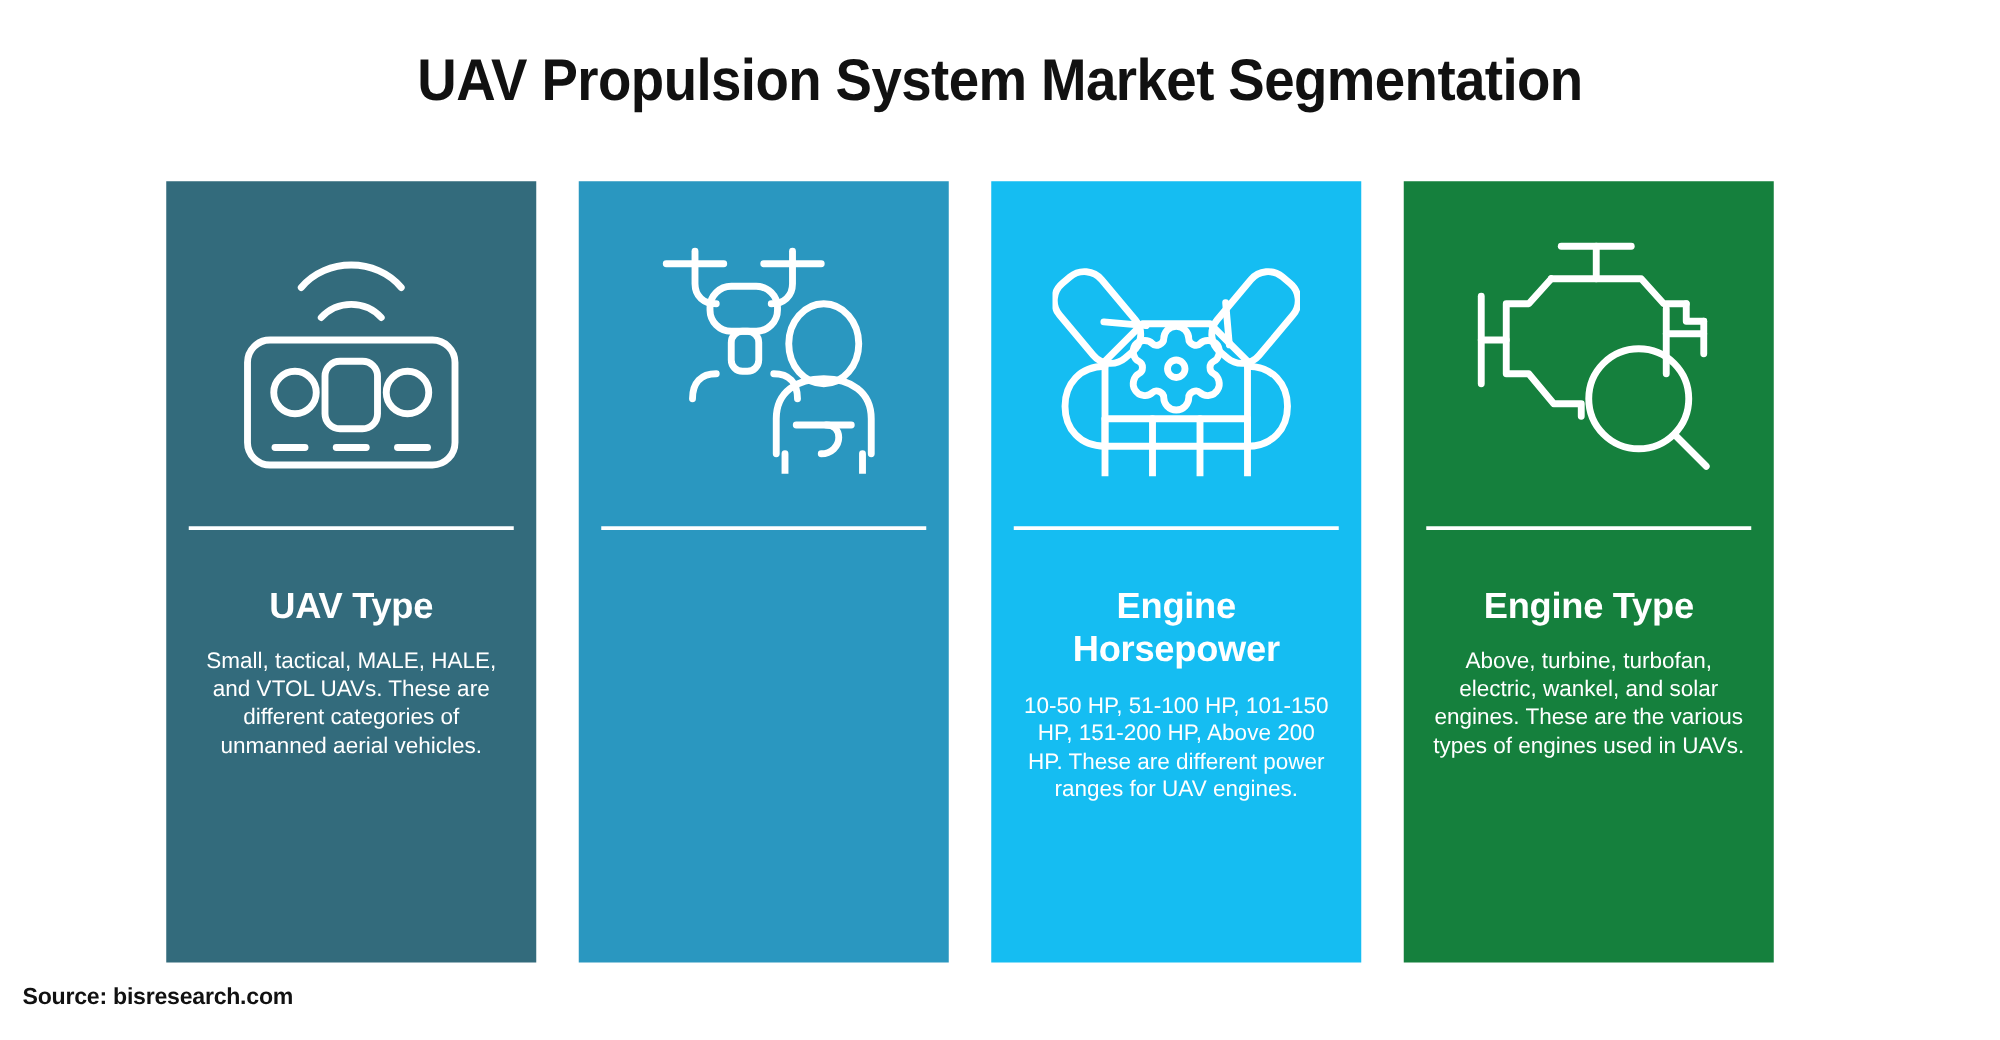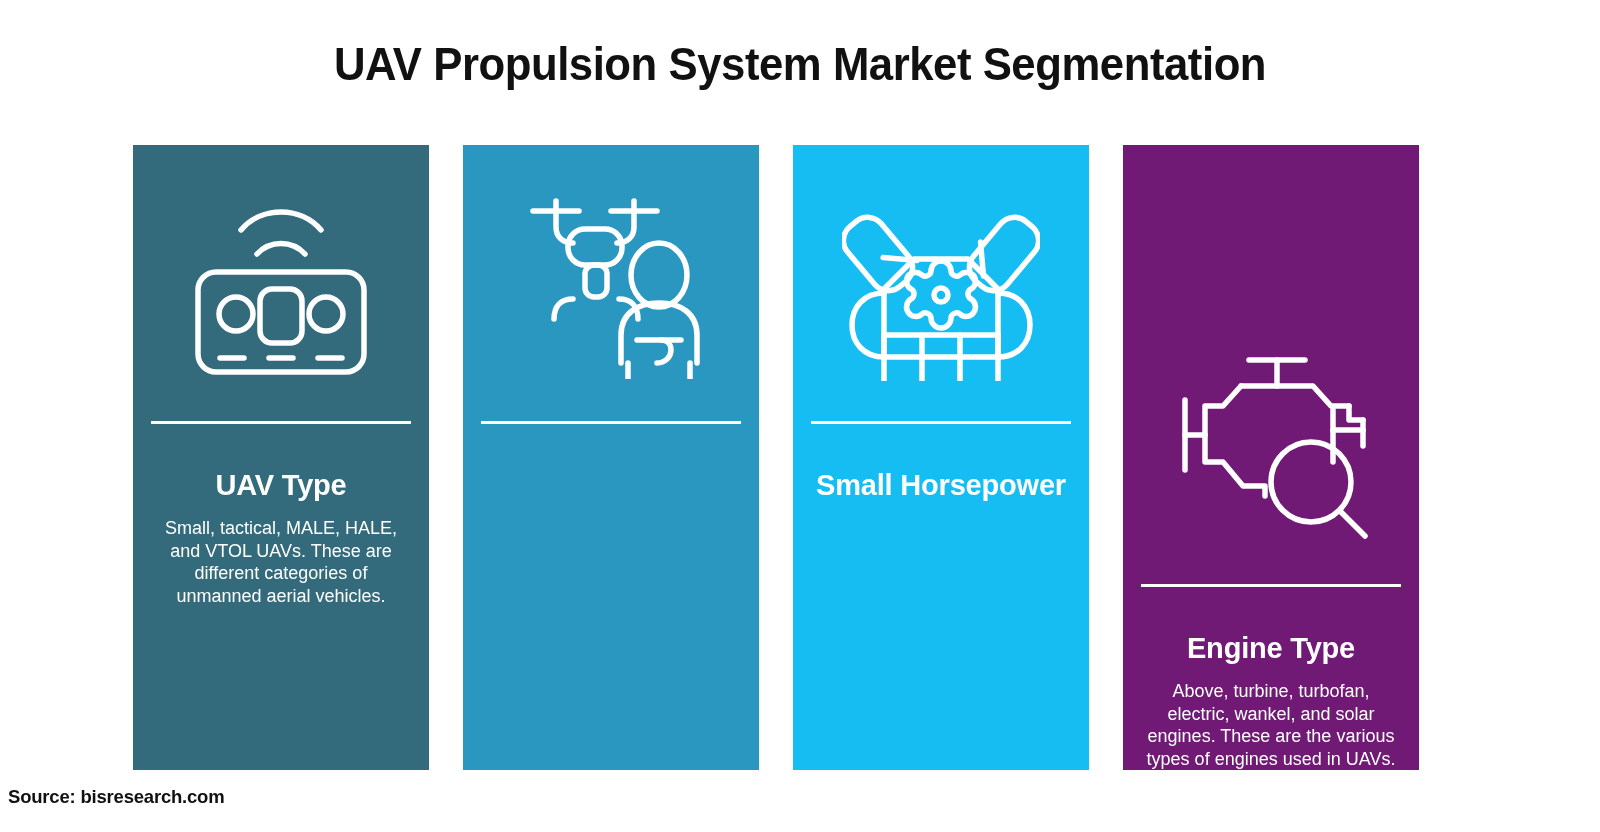--- a/index.html
+++ b/index.html
@@ -99,21 +99,21 @@
     text-align: center;
     color: #ffffff;
     font-size: 18px;
     line-height: 1.25;
     font-family: "Liberation Sans", sans-serif;
   }
 
   
   .source {
     position: absolute;
-    left: 8px;
+    left: 18px;
     top: 786px;
     font-size: 18.5px;
     font-weight: bold;
     color: #111111;
     font-family: "Liberation Sans", sans-serif;
     letter-spacing: -0.2px;
   }
 </style>
 </head>
 <body>
@@ -207,24 +207,25 @@
             <line x1="42" y1="150" x2="156" y2="150"></line>
             <line x1="42" y1="172" x2="156" y2="172"></line>
             <line x1="42" y1="150" x2="42" y2="196"></line>
             <line x1="80" y1="150" x2="80" y2="196"></line>
             <line x1="118" y1="150" x2="118" y2="196"></line>
             <line x1="156" y1="150" x2="156" y2="196"></line>
           </svg>
         </span>
       </div>
       <div class="divider"></div>
-      <div class="card-heading">Small Horsepower</div>
-    </div>
-
-    <div class="card" style="background:#701a75;justify-content:flex-end;">
+      <div class="card-heading">Engine Horsepower</div>
+      <div class="card-body">10-50 HP, 51-100 HP, 101-150 HP, 151-200 HP, Above 200 HP. These are different power ranges for UAV engines.</div>
+    </div>
+
+    <div class="card" style="background:#15803d;">
       <div class="icon-area">
         <span>
           <svg width="196" height="192" viewBox="0 0 196 192" fill="none" stroke="#ffffff" stroke-width="5.5" stroke-linecap="round" stroke-linejoin="round">
 
             <line x1="76" y1="10" x2="132" y2="10"></line>
             <line x1="104" y1="10" x2="104" y2="36"></line>
 
             <path d="M68 36 H140 L158 56 H176"></path>
             <path d="M68 36 L50 56 H32 V112 H50 L70 136 H92 V146"></path>
             <path d="M176 56 V70 H190"></path>

